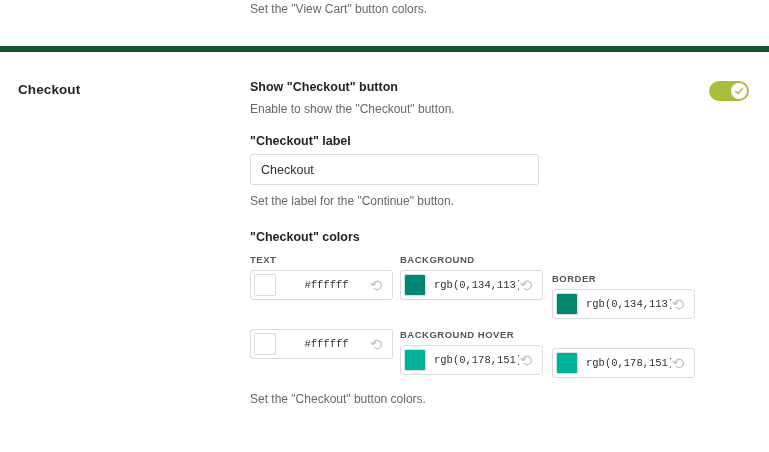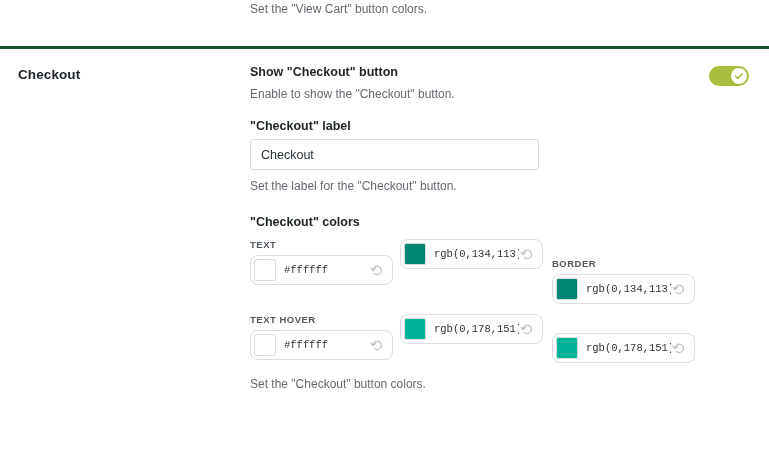--- a/index.html
+++ b/index.html
@@ -15,22 +15,22 @@
   }
   .page {
     position: relative;
     width: 769px;
     height: 452px;
     background: #ffffff;
   }
 
   .section {
     display: flex;
-    padding: 0 18px 0 18px;
-    border-top: 3px solid #14532d;
+    padding: 12px 18px 0 18px;
+    border-top: 6px solid #14532d;
   }
 
   .sec-label {
     width: 232px;
     flex: 0 0 232px;
     padding-top: 18px;
     font-size: 13.5px;
     font-weight: bold;
     color: #1d2327;
     letter-spacing: 0.1px;
@@ -128,26 +128,27 @@
     font-size: 9.5px;
     font-weight: bold;
     letter-spacing: 0.5px;
     color: #50575e;
     text-transform: uppercase;
     margin-bottom: 5px;
   }
   .color-field {
     height: 30px;
     border: 1px solid #dcdcde;
-    border-radius: 8px;
+    border-radius: 3px;
     background: #fff;
     display: flex;
     align-items: center;
     padding: 0 3px 0 3px;
     width: 143px;
+    text-align: center;
   }
   .swatch {
     width: 22px;
     height: 22px;
     border-radius: 2px;
     flex: 0 0 auto;
     border: 1px solid #dcdcde;
   }
   .color-value {
     flex: 1 1 auto;
@@ -208,39 +209,40 @@
             <svg width="10" height="10" viewBox="0 0 12 12">
               <path d="M2 6.3 L4.6 9 L10 3.2" fill="none" stroke="#a7bf3d" stroke-width="1.8" stroke-linecap="round" stroke-linejoin="round"></path>
             </svg>
           </div>
         </div>
       </div>
 
       <div class="indent">
         <div class="field-title">"Checkout" label</div>
         <div class="text-input">Checkout</div>
-        <div class="input-caption">Set the label for the "Checkout" button.</div>
+        <div class="input-caption">Set the label for the "Continue" button.</div>
 
         <div class="colors-title">"Checkout" colors</div>
 
         <div class="color-grid">
           <div class="color-col c1">
             <div class="color-label">TEXT</div>
             <div class="color-field">
               <div class="swatch" style="background:#ffffff"></div>
               <div class="color-value">#ffffff</div>
               <div class="reset-icon">
                 <svg width="16" height="16" viewBox="0 0 16 16">
                   <path d="M4 8.3 a4.2 4.2 0 1 1 1.3 3.1" fill="none" stroke="#8c8f94" stroke-width="1.2" stroke-linecap="round"></path>
                   <path d="M1.9 6.1 L4.1 8.5 L6.4 6.5" fill="none" stroke="#8c8f94" stroke-width="1.2" stroke-linecap="round" stroke-linejoin="round"></path>
                 </svg>
               </div>
             </div>
           </div>
           <div class="color-col c2">
+            <div class="color-label">BACKGROUND</div>
             <div class="color-field">
               <div class="swatch" style="background:#008671"></div>
               <div class="color-value">rgb(0,134,113)</div>
               <div class="reset-icon">
                 <svg width="16" height="16" viewBox="0 0 16 16">
                   <path d="M4 8.3 a4.2 4.2 0 1 1 1.3 3.1" fill="none" stroke="#8c8f94" stroke-width="1.2" stroke-linecap="round"></path>
                   <path d="M1.9 6.1 L4.1 8.5 L6.4 6.5" fill="none" stroke="#8c8f94" stroke-width="1.2" stroke-linecap="round" stroke-linejoin="round"></path>
                 </svg>
               </div>
             </div>
@@ -257,33 +259,33 @@
                 </svg>
               </div>
             </div>
           </div>
         </div>
 
         <div class="row-gap"></div>
 
         <div class="color-grid">
           <div class="color-col c1">
-            <div class="color-label">TEXT HOVER</div>
             <div class="color-field">
               <div class="swatch" style="background:#ffffff"></div>
               <div class="color-value">#ffffff</div>
               <div class="reset-icon">
                 <svg width="16" height="16" viewBox="0 0 16 16">
                   <path d="M4 8.3 a4.2 4.2 0 1 1 1.3 3.1" fill="none" stroke="#8c8f94" stroke-width="1.2" stroke-linecap="round"></path>
                   <path d="M1.9 6.1 L4.1 8.5 L6.4 6.5" fill="none" stroke="#8c8f94" stroke-width="1.2" stroke-linecap="round" stroke-linejoin="round"></path>
                 </svg>
               </div>
             </div>
           </div>
           <div class="color-col c2">
+            <div class="color-label">BACKGROUND HOVER</div>
             <div class="color-field">
               <div class="swatch" style="background:#00b297"></div>
               <div class="color-value">rgb(0,178,151)</div>
               <div class="reset-icon">
                 <svg width="16" height="16" viewBox="0 0 16 16">
                   <path d="M4 8.3 a4.2 4.2 0 1 1 1.3 3.1" fill="none" stroke="#8c8f94" stroke-width="1.2" stroke-linecap="round"></path>
                   <path d="M1.9 6.1 L4.1 8.5 L6.4 6.5" fill="none" stroke="#8c8f94" stroke-width="1.2" stroke-linecap="round" stroke-linejoin="round"></path>
                 </svg>
               </div>
             </div>

